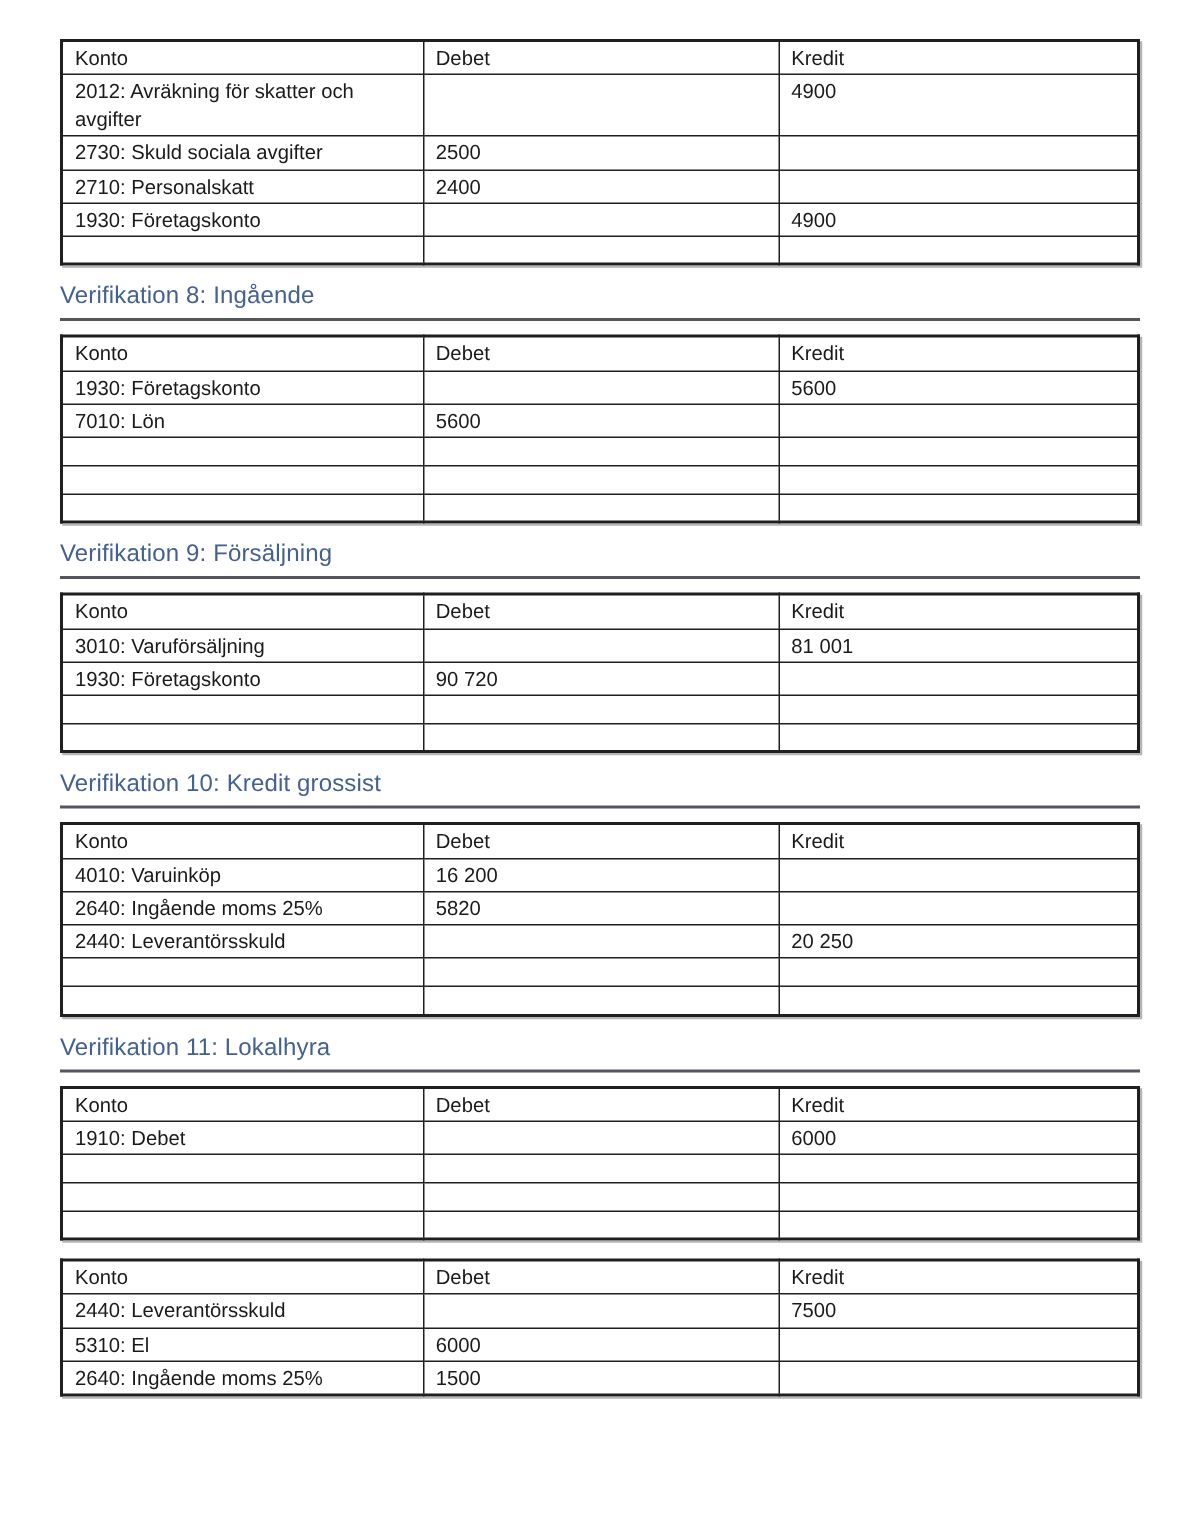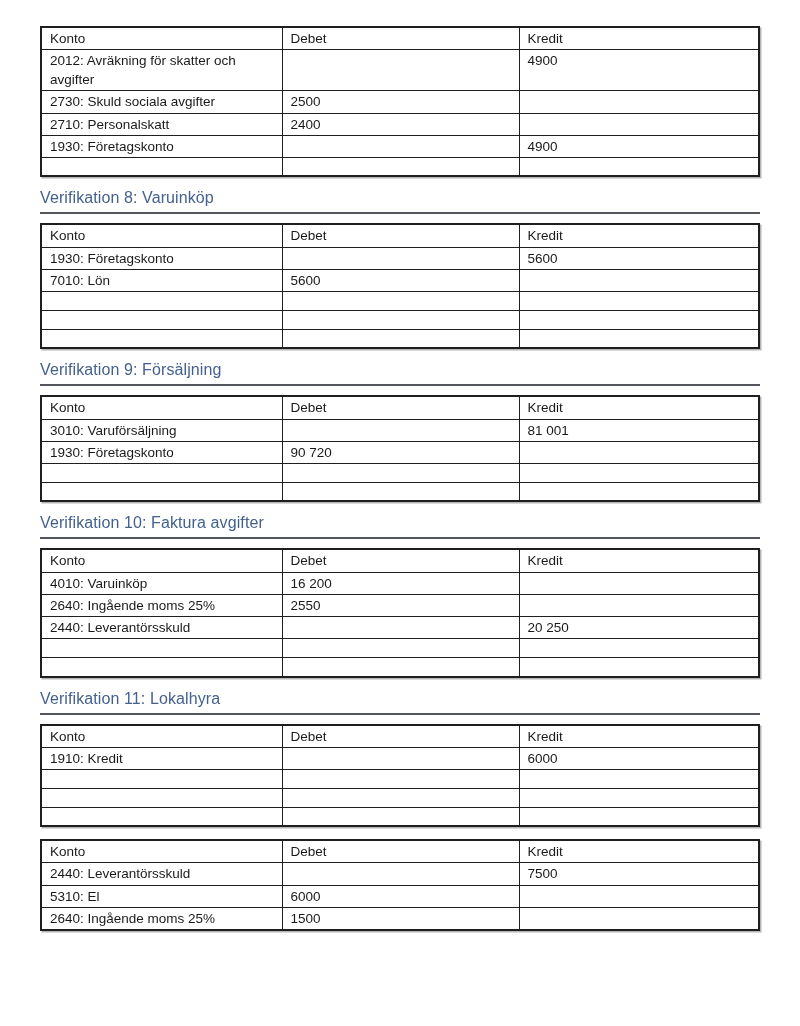--- a/index.html
+++ b/index.html
@@ -93,21 +93,21 @@
   <tr class="ledger-row">
     <td></td>
     <td></td>
     <td></td>
   </tr>
 </tbody>
     </table>
   </section>
 
   <section class="section">
-    <h2 class="section-title">Verifikation 8: Varuinköp</h2>
+    <h2 class="section-title">Verifikation 8: Ingående</h2>
     <table class="ledger-table">
       <colgroup>
             <col class="c1">
             <col class="c2">
             <col class="c3">
           </colgroup>
       <thead>
         <tr>
           <th>Konto</th>
           <th>Debet</th>
@@ -186,21 +186,21 @@
   <tr class="ledger-row">
     <td></td>
     <td></td>
     <td></td>
   </tr>
 </tbody>
     </table>
   </section>
 
   <section class="section">
-    <h2 class="section-title">Verifikation 10: Faktura avgifter</h2>
+    <h2 class="section-title">Verifikation 10: Kredit grossist</h2>
     <table class="ledger-table">
       <colgroup>
             <col class="c1">
             <col class="c2">
             <col class="c3">
           </colgroup>
       <thead>
         <tr>
           <th>Konto</th>
           <th>Debet</th>
@@ -209,21 +209,21 @@
       </thead>
       <tbody>
   <tr class="ledger-row">
     <td>4010: Varuinköp</td>
     <td>16 200</td>
     <td></td>
   </tr>
 
   <tr class="ledger-row">
     <td>2640: Ingående moms 25%</td>
-    <td>2550</td>
+    <td>5820</td>
     <td></td>
   </tr>
 
   <tr class="ledger-row">
     <td>2440: Leverantörsskuld</td>
     <td></td>
     <td>20 250</td>
   </tr>
 
   <tr class="ledger-row">
@@ -251,21 +251,21 @@
           </colgroup>
       <thead>
         <tr>
           <th>Konto</th>
           <th>Debet</th>
           <th>Kredit</th>
         </tr>
       </thead>
       <tbody>
   <tr class="ledger-row">
-    <td>1910: Kredit</td>
+    <td>1910: Debet</td>
     <td></td>
     <td>6000</td>
   </tr>
 
 
   <tr class="ledger-row">
     <td></td>
     <td></td>
     <td></td>
   </tr>

